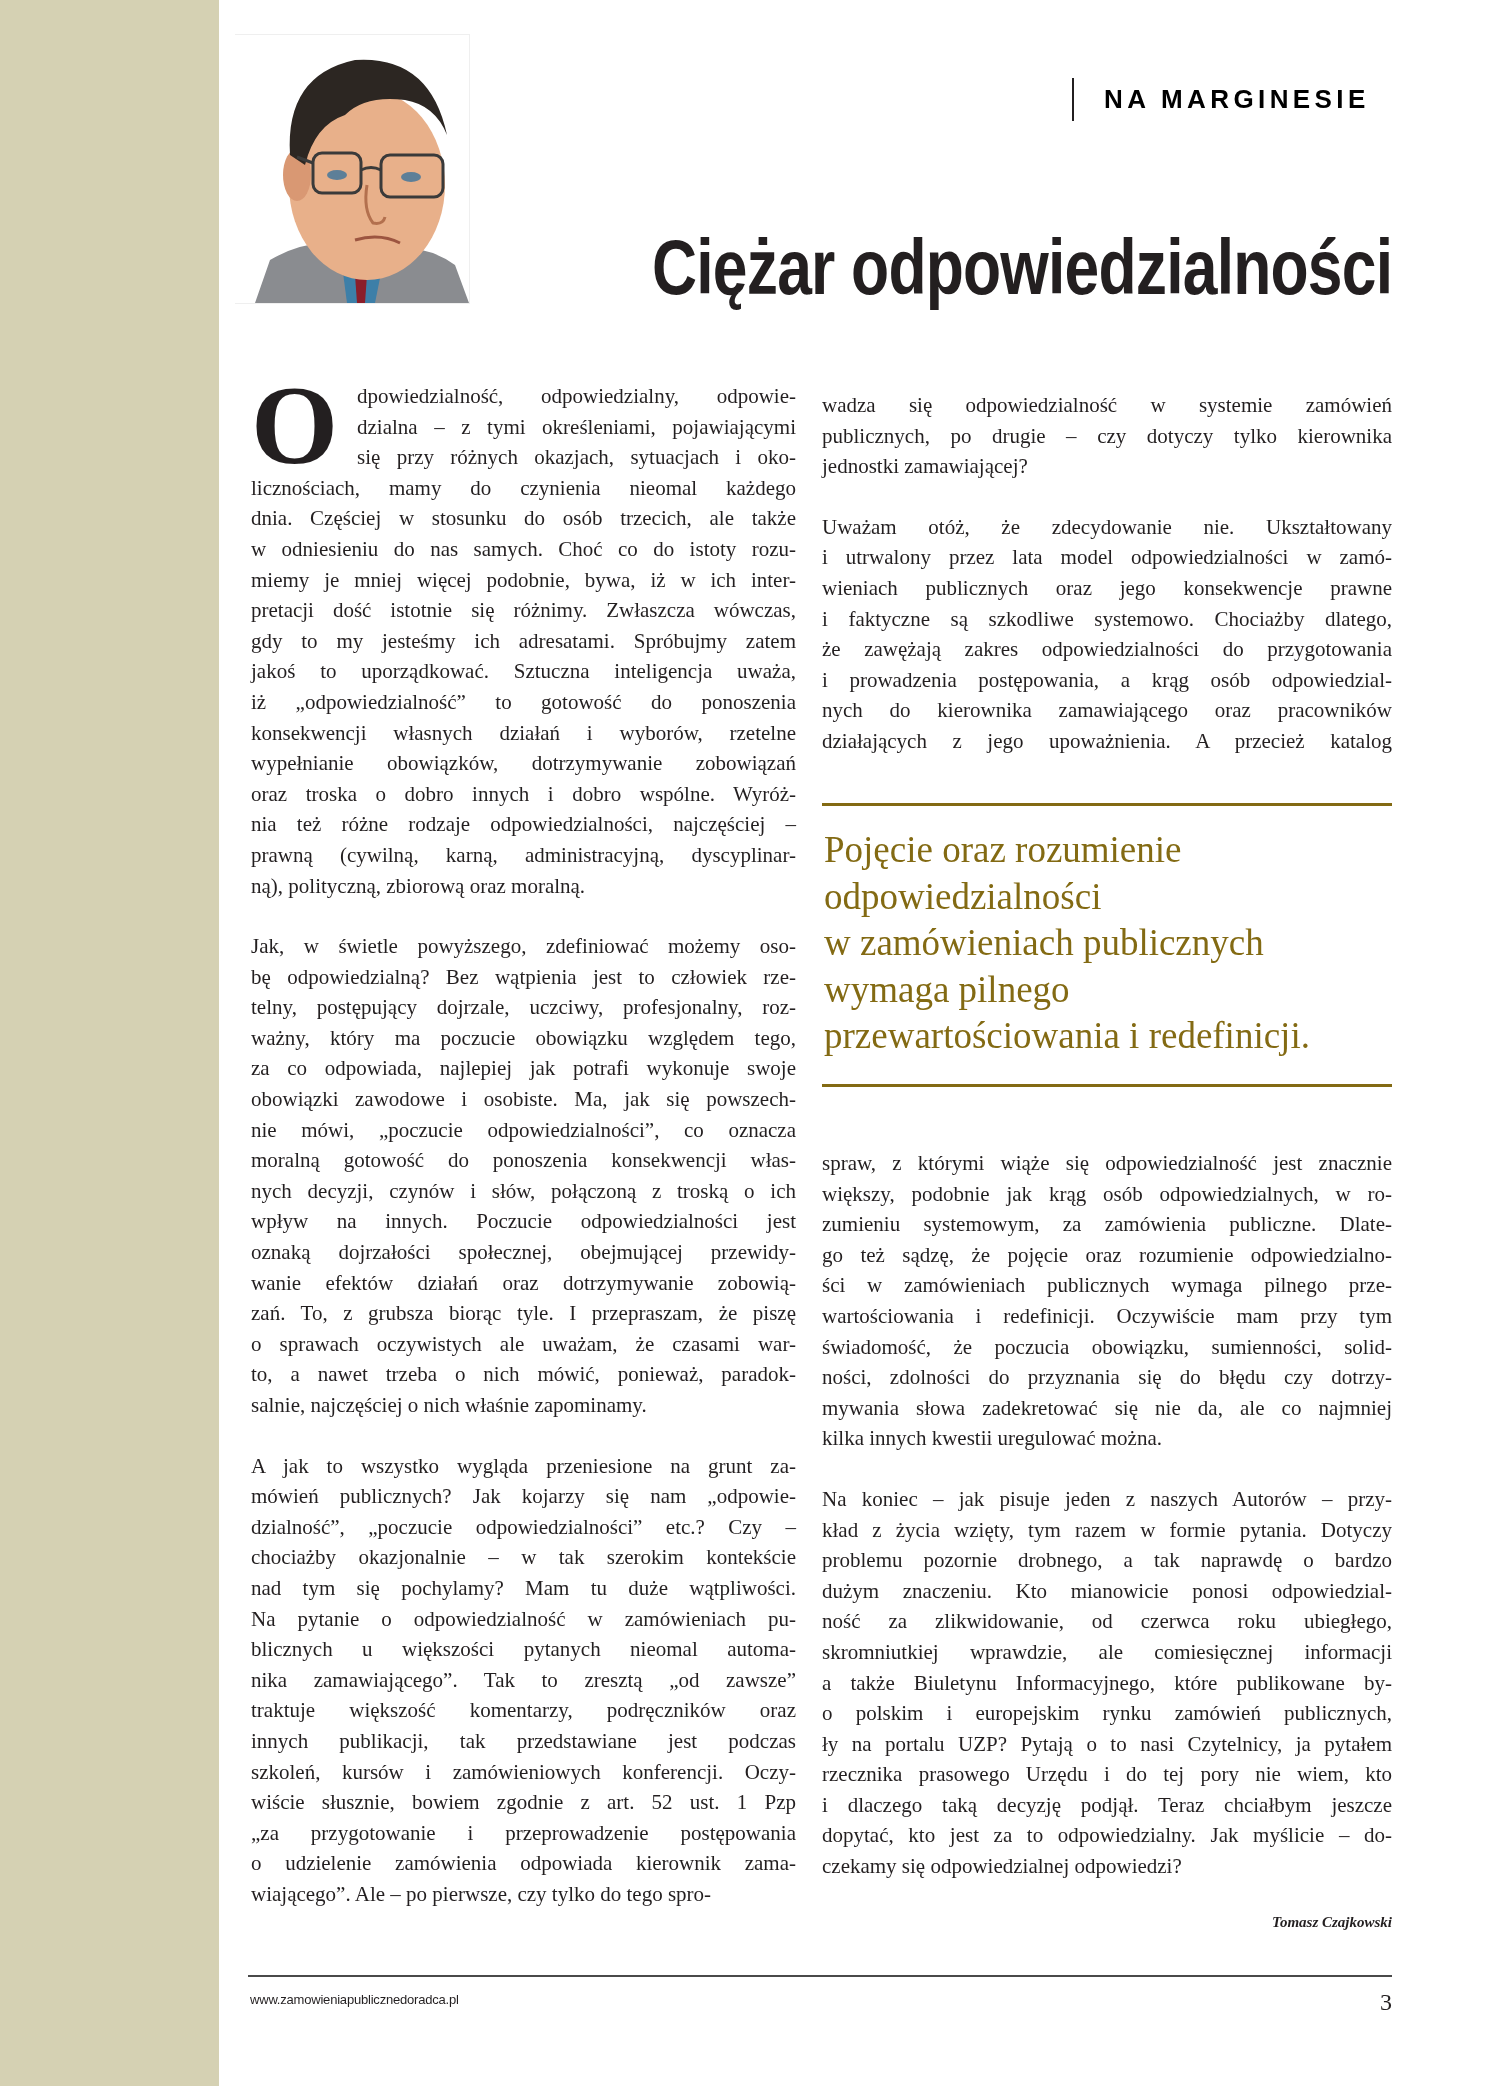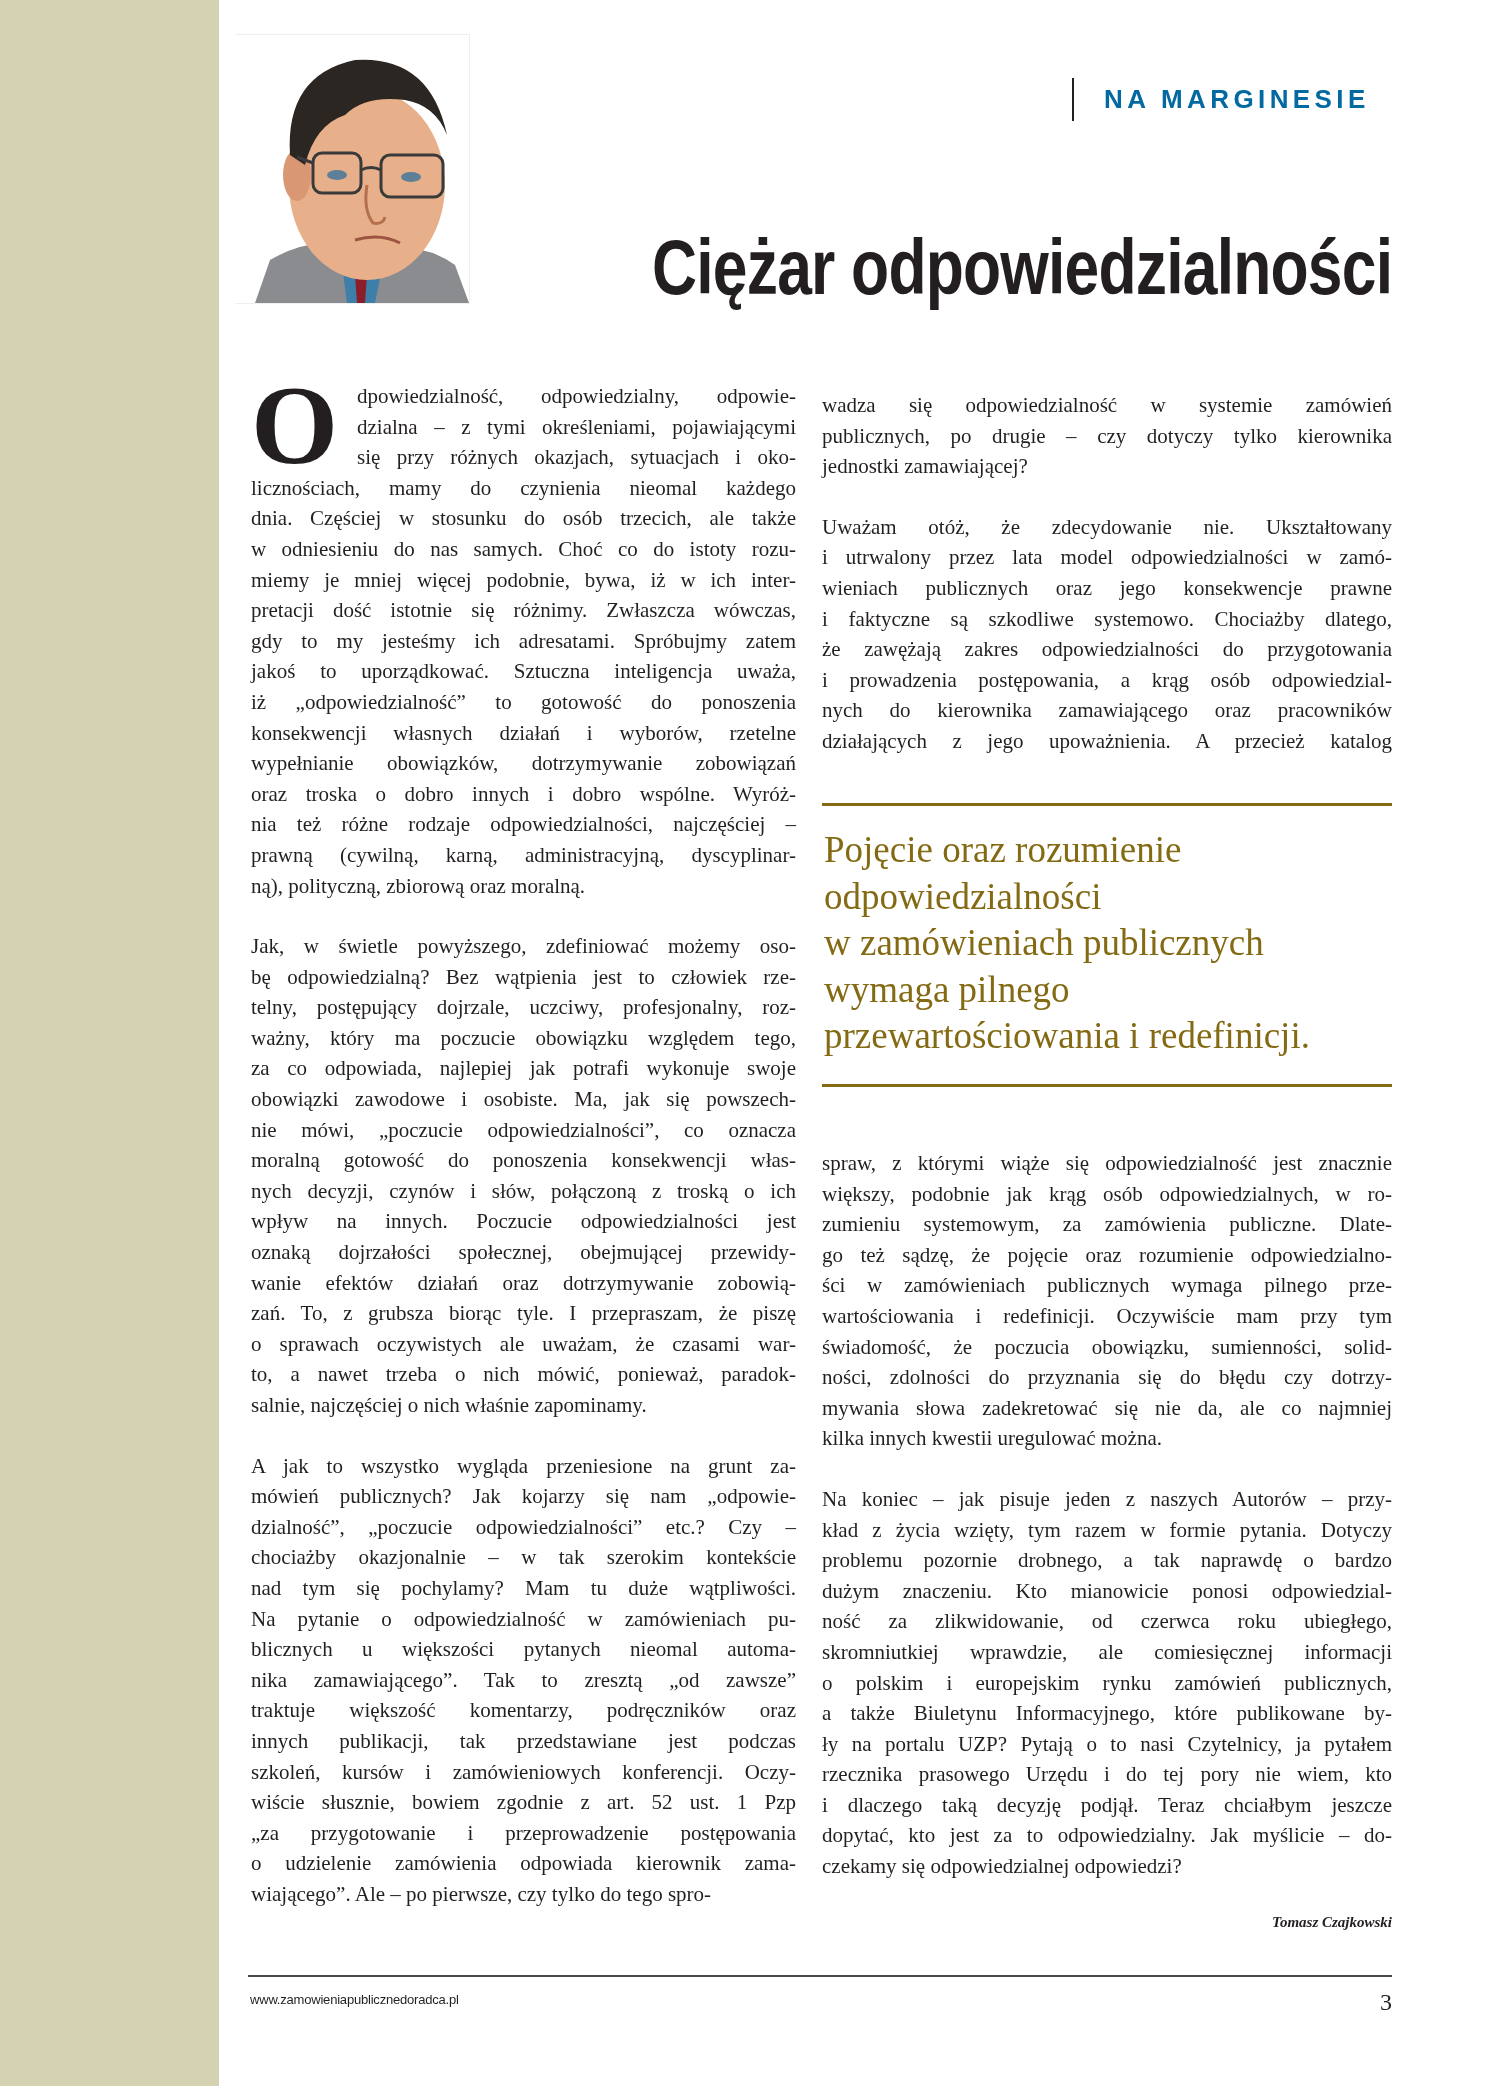--- a/index.html
+++ b/index.html
@@ -10,21 +10,21 @@
   }
   .sidebar { position: absolute; left: 0; top: 0; width: 219px; height: 2086px; background: #d5d1b3; }
 
   .portrait { position: absolute; left: 235px; top: 34px; width: 234px; height: 268px; background: #ffffff;
     border-top: 1px solid #efefef; border-right: 1px solid #efefef; border-bottom: 1px solid #efefef; overflow: hidden; }
   .portrait svg { display: block; width: 100%; height: 100%; }
 
   .section-label { position: absolute; left: 1072px; top: 78px; height: 43px; border-left: 2px solid #231f20;
     padding-left: 30px; display: flex; align-items: center; }
   .section-label span { font-family: "Liberation Sans", "DejaVu Sans", sans-serif; font-weight: bold;
-    color: #0369a1; font-size: 26px; letter-spacing: 4.4px; }
+    color: #000000; font-size: 26px; letter-spacing: 4.4px; }
 
   .title { position: absolute; right: 108px; top: 222px; margin: 0;
     font-family: "Liberation Sans", "DejaVu Sans", sans-serif; font-weight: bold; font-size: 78px;
     letter-spacing: -1px; color: #231f20; transform: scaleX(0.80); transform-origin: right center; white-space: nowrap; }
 
   .col { position: absolute; font-size: 21px; line-height: 30.6px; }
   .col-left { left: 251px; top: 381px; width: 545px; }
   .col-right { left: 822px; width: 570px; }
   .line { display: block; text-align: justify; text-align-last: justify; white-space: nowrap; height: 30.6px; overflow: visible; }
   .line.last { text-align-last: left; }
@@ -182,22 +182,22 @@
         <span class="line">mywania słowa zadekretować się nie da, ale co najmniej</span>
         <span class="line last">kilka innych kwestii uregulować można.</span>
       </div>
       <div class="para">
         <span class="line">Na koniec – jak pisuje jeden z naszych Autorów – przy-</span>
         <span class="line">kład z życia wzięty, tym razem w formie pytania. Dotyczy</span>
         <span class="line">problemu pozornie drobnego, a tak naprawdę o bardzo</span>
         <span class="line">dużym znaczeniu. Kto mianowicie ponosi odpowiedzial-</span>
         <span class="line">ność za zlikwidowanie, od czerwca roku ubiegłego,</span>
         <span class="line">skromniutkiej wprawdzie, ale comiesięcznej informacji</span>
+        <span class="line">a także Biuletynu Informacyjnego, które publikowane by-</span>
         <span class="line">o polskim i europejskim rynku zamówień publicznych,</span>
-        <span class="line">a także Biuletynu Informacyjnego, które publikowane by-</span>
         <span class="line">ły na portalu UZP? Pytają o to nasi Czytelnicy, ja pytałem</span>
         <span class="line">rzecznika prasowego Urzędu i do tej pory nie wiem, kto</span>
         <span class="line">i dlaczego taką decyzję podjął. Teraz chciałbym jeszcze</span>
         <span class="line">dopytać, kto jest za to odpowiedzialny. Jak myślicie – do-</span>
         <span class="line last">czekamy się odpowiedzialnej odpowiedzi?</span>
       </div>
     </div>
 </div>
 
 <div class="author">Tomasz Czajkowski</div>

